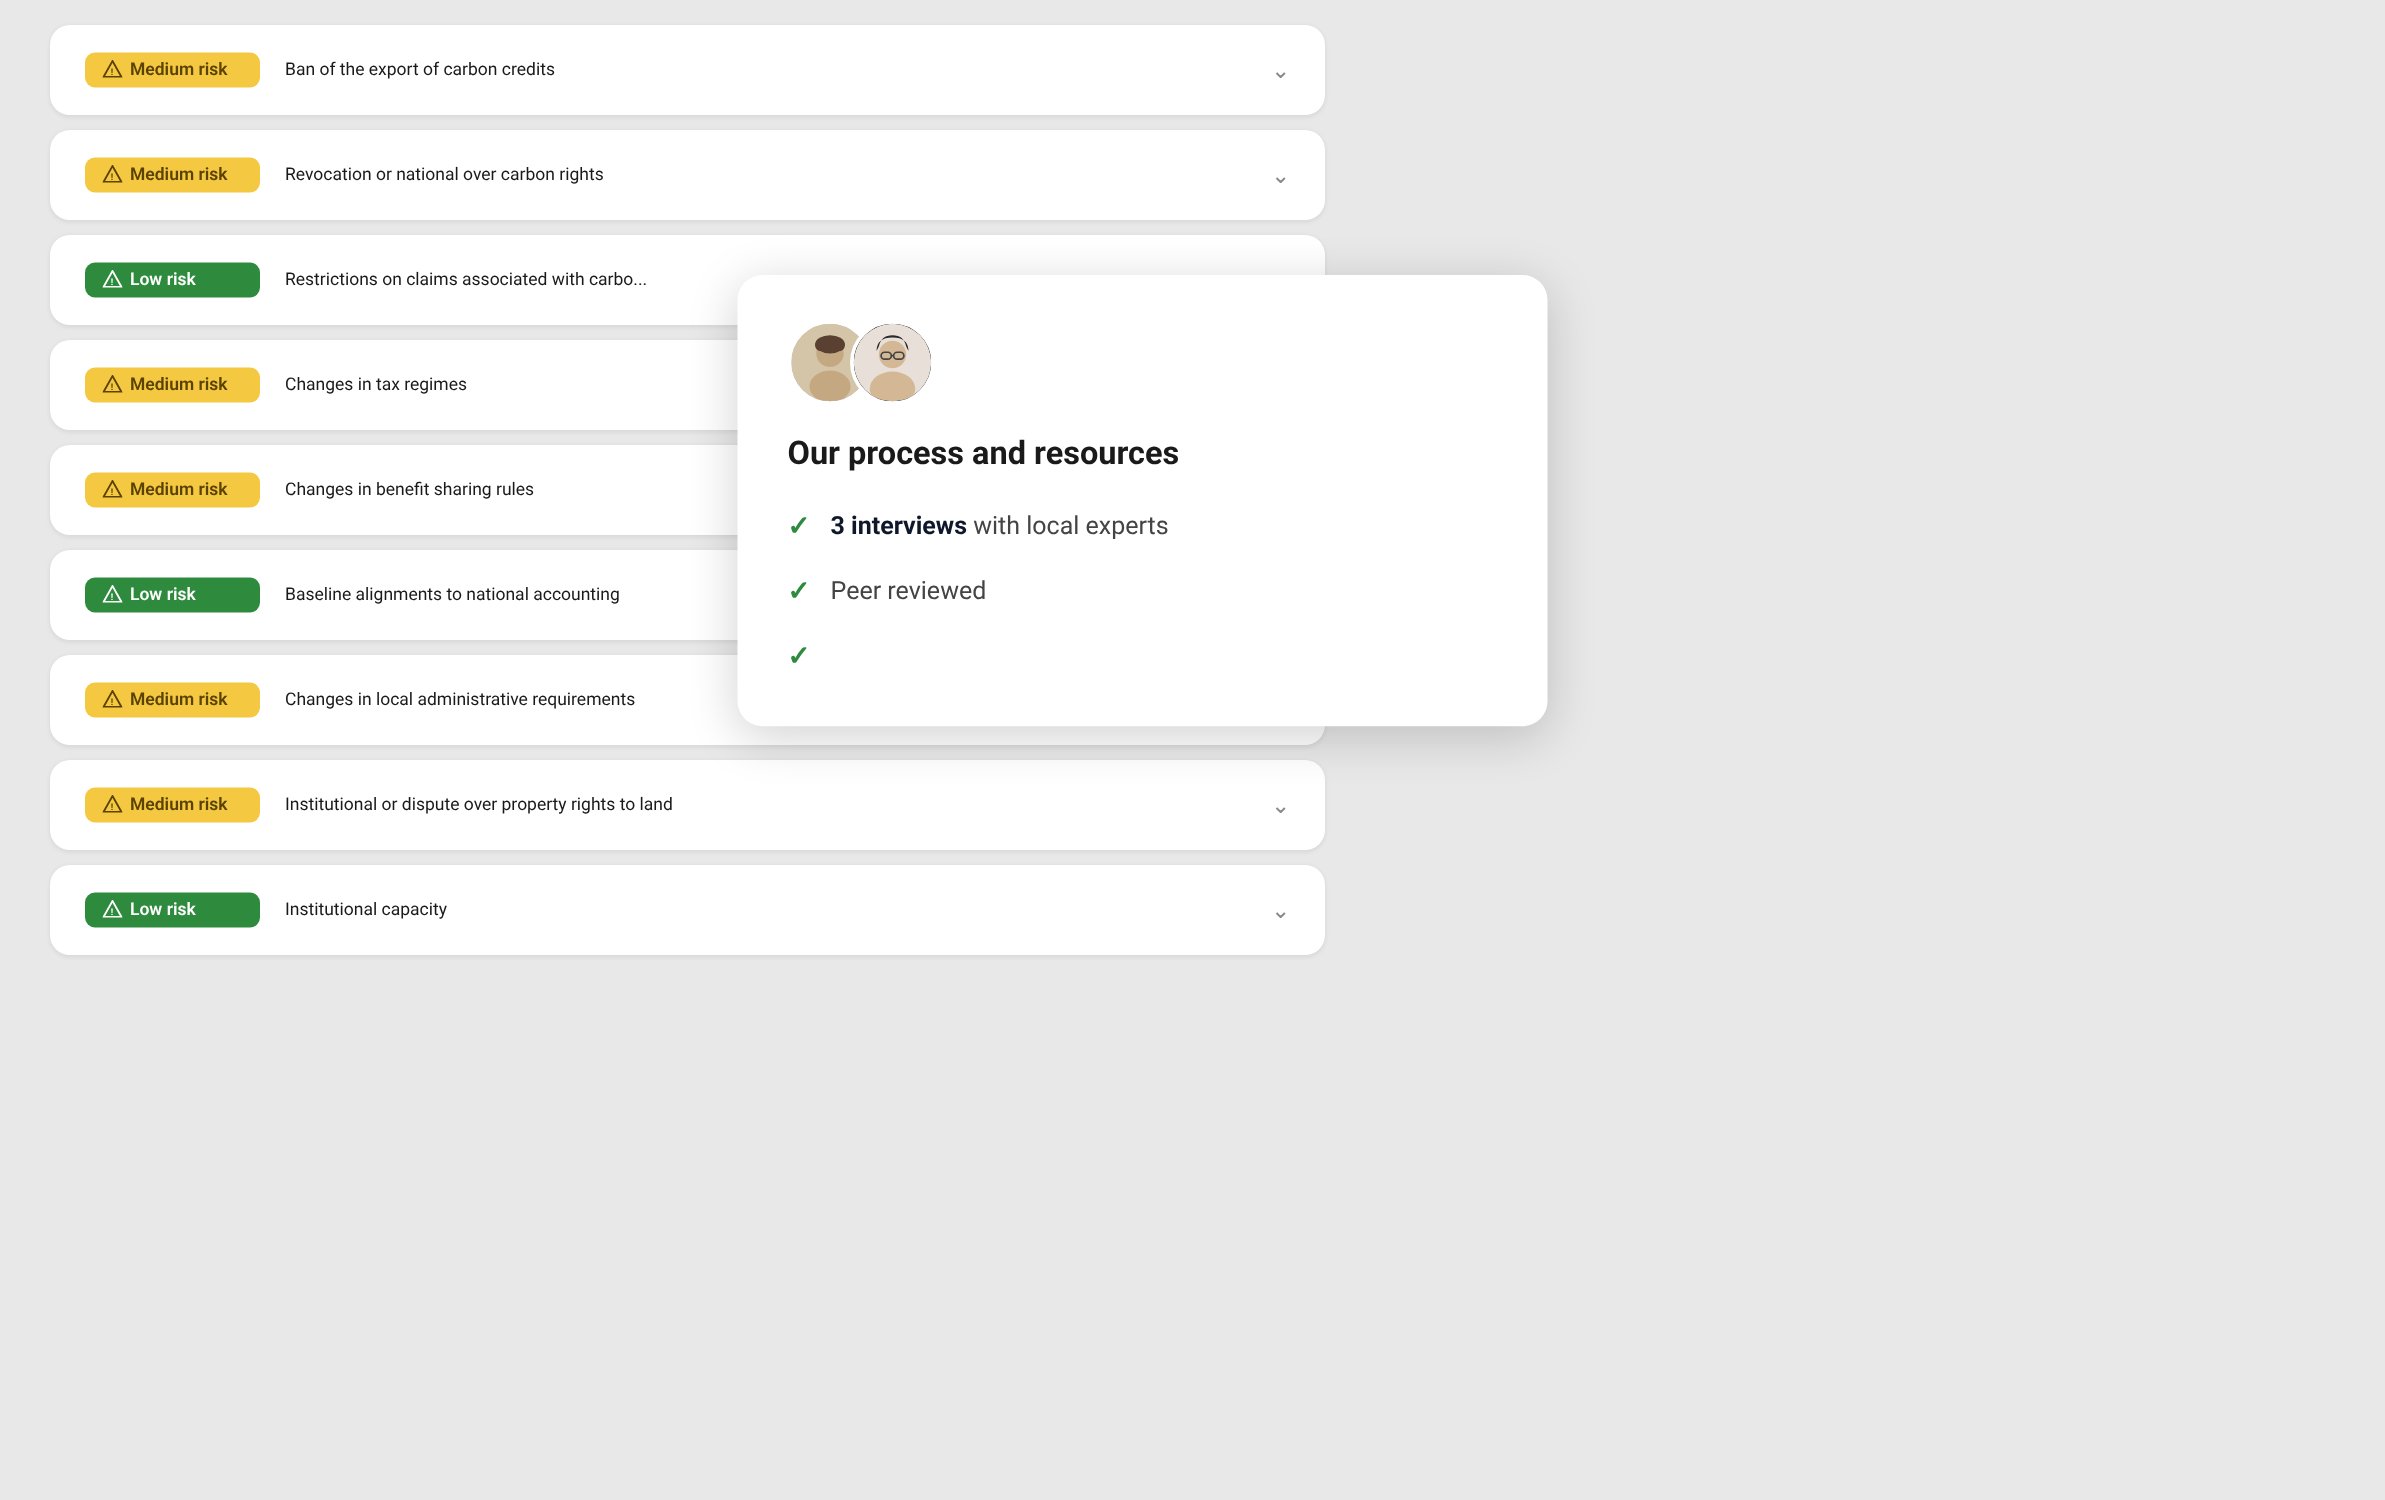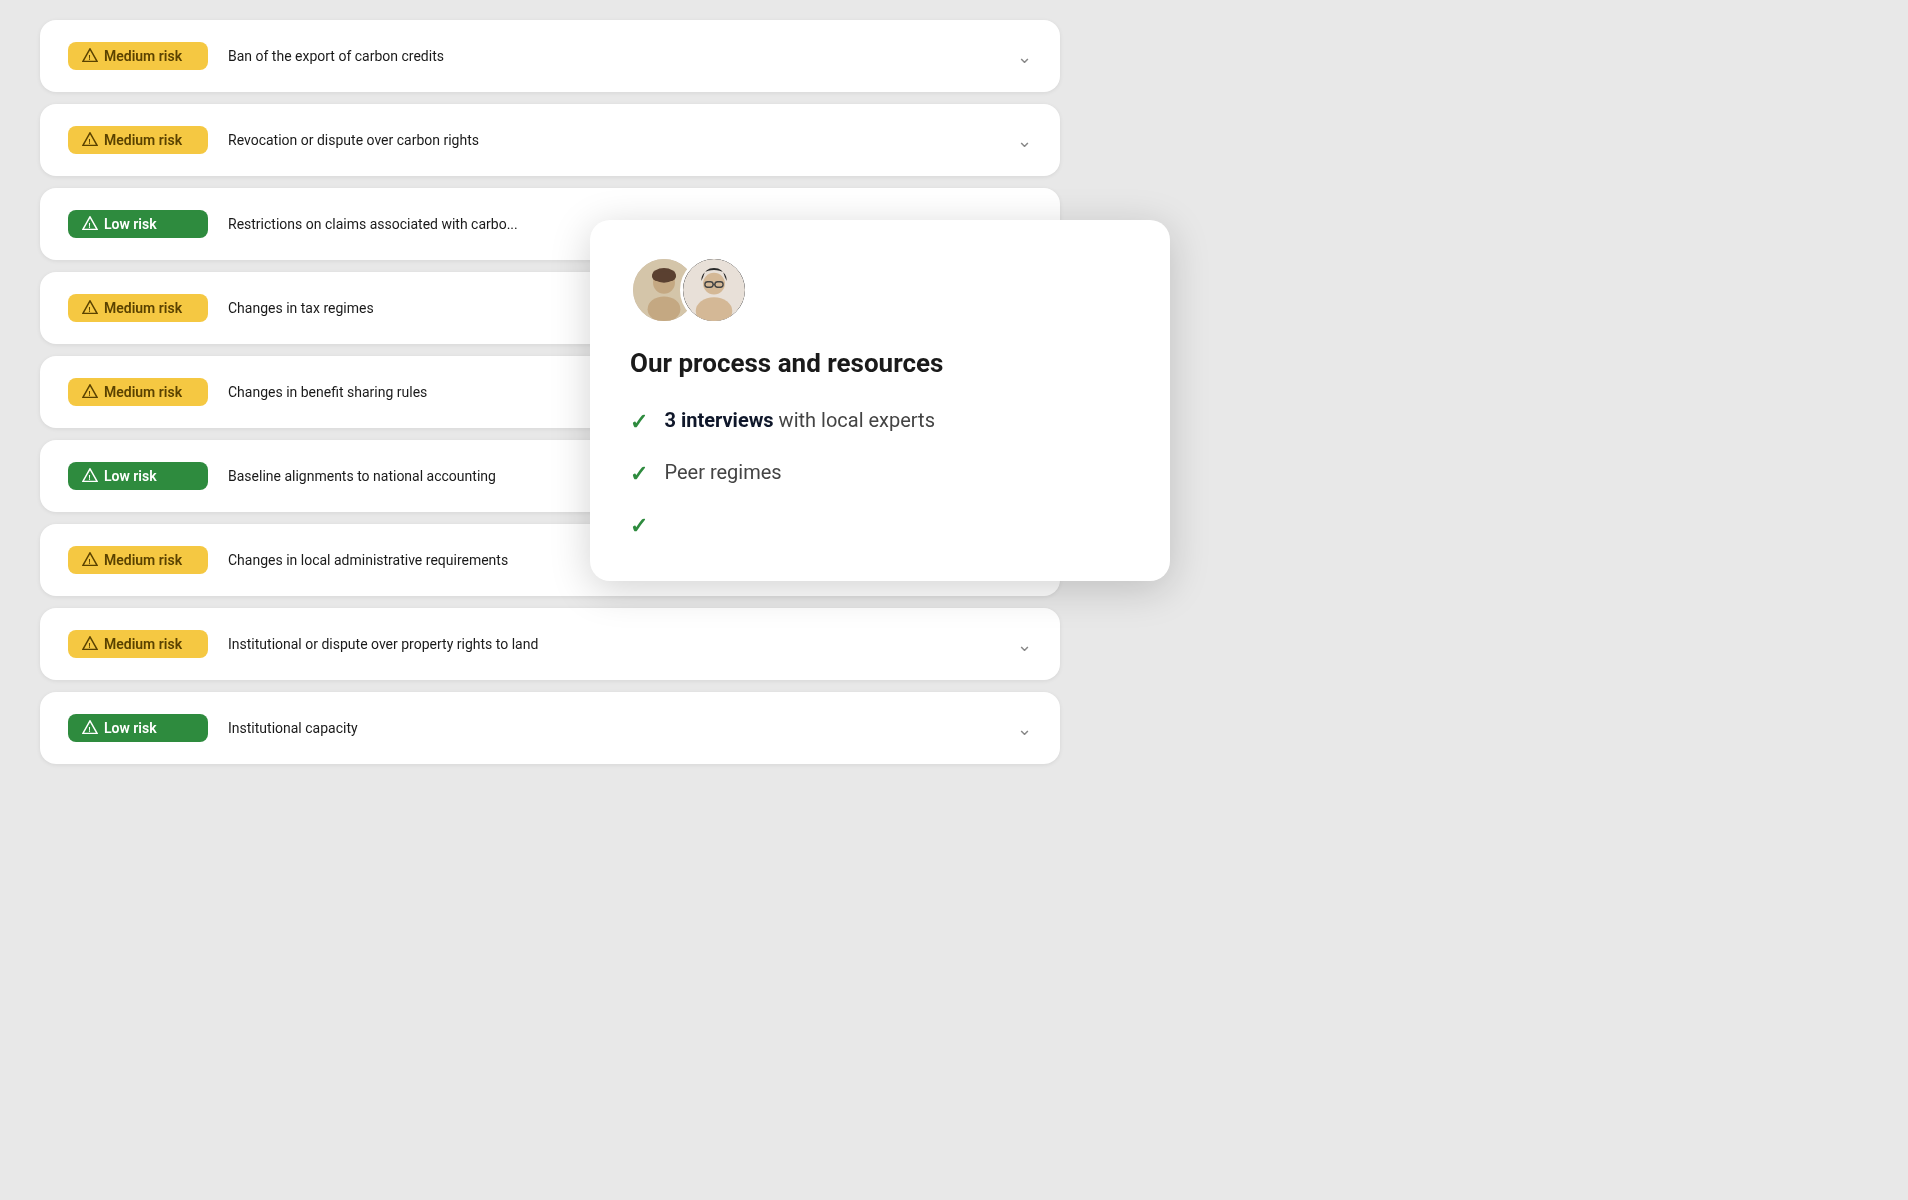--- a/index.html
+++ b/index.html
@@ -63,21 +63,21 @@
       color: #888;
       font-size: 18px;
       margin-left: auto;
     }
 
     
     .popup-card {
       position: absolute;
       top: 220px;
       left: 590px;
-      width: 580px;
+      width: 648px;
       background: #ffffff;
       border-radius: 20px;
       padding: 36px 40px 40px 40px;
       box-shadow: 0 8px 40px rgba(0,0,0,0.18);
       z-index: 10;
     }
 
     .avatars {
       display: flex;
       margin-bottom: 24px;
@@ -173,21 +173,21 @@
   <div class="risk-item">
     <span class="risk-badge badge-medium">
       <span class="triangle-icon">
         <svg viewBox="0 0 20 18" fill="none" xmlns="http://www.w3.org/2000/svg">
           <path d="M10 1L19 17H1L10 1Z" stroke="#5a4200" stroke-width="1.8" fill="none"></path>
           <text x="9.5" y="15" font-size="9" fill="#5a4200" text-anchor="middle" font-weight="bold">!</text>
         </svg>
       </span>
       <span>Medium risk</span>
     </span>
-    <span class="risk-title">Revocation or dispute over carbon rights</span>
+    <span class="risk-title">Revocation or national over carbon rights</span>
     <span class="chevron">⌄</span>
   </div>
 
   <div class="risk-item">
     <span class="risk-badge badge-low">
       <span class="triangle-icon">
         <svg viewBox="0 0 20 18" fill="none" xmlns="http://www.w3.org/2000/svg">
           <path d="M10 1L19 17H1L10 1Z" stroke="#ffffff" stroke-width="1.8" fill="none"></path>
           <text x="9.5" y="15" font-size="9" fill="#ffffff" text-anchor="middle" font-weight="bold">!</text>
         </svg>
@@ -309,19 +309,19 @@
 
   <h2 class="popup-heading">Our process and resources</h2>
 
   <ul class="popup-list">
     <li class="popup-list-item">
       <span class="check-icon">✓</span>
       <span><strong>3 interviews</strong> with local experts</span>
     </li>
     <li class="popup-list-item">
       <span class="check-icon">✓</span>
-      <span>Peer regimes</span>
+      <span>Peer reviewed</span>
     </li>
     <li class="popup-list-item">
       <span class="check-icon">✓</span>
     </li>
   </ul>
 </div>
 
 </body></html>

